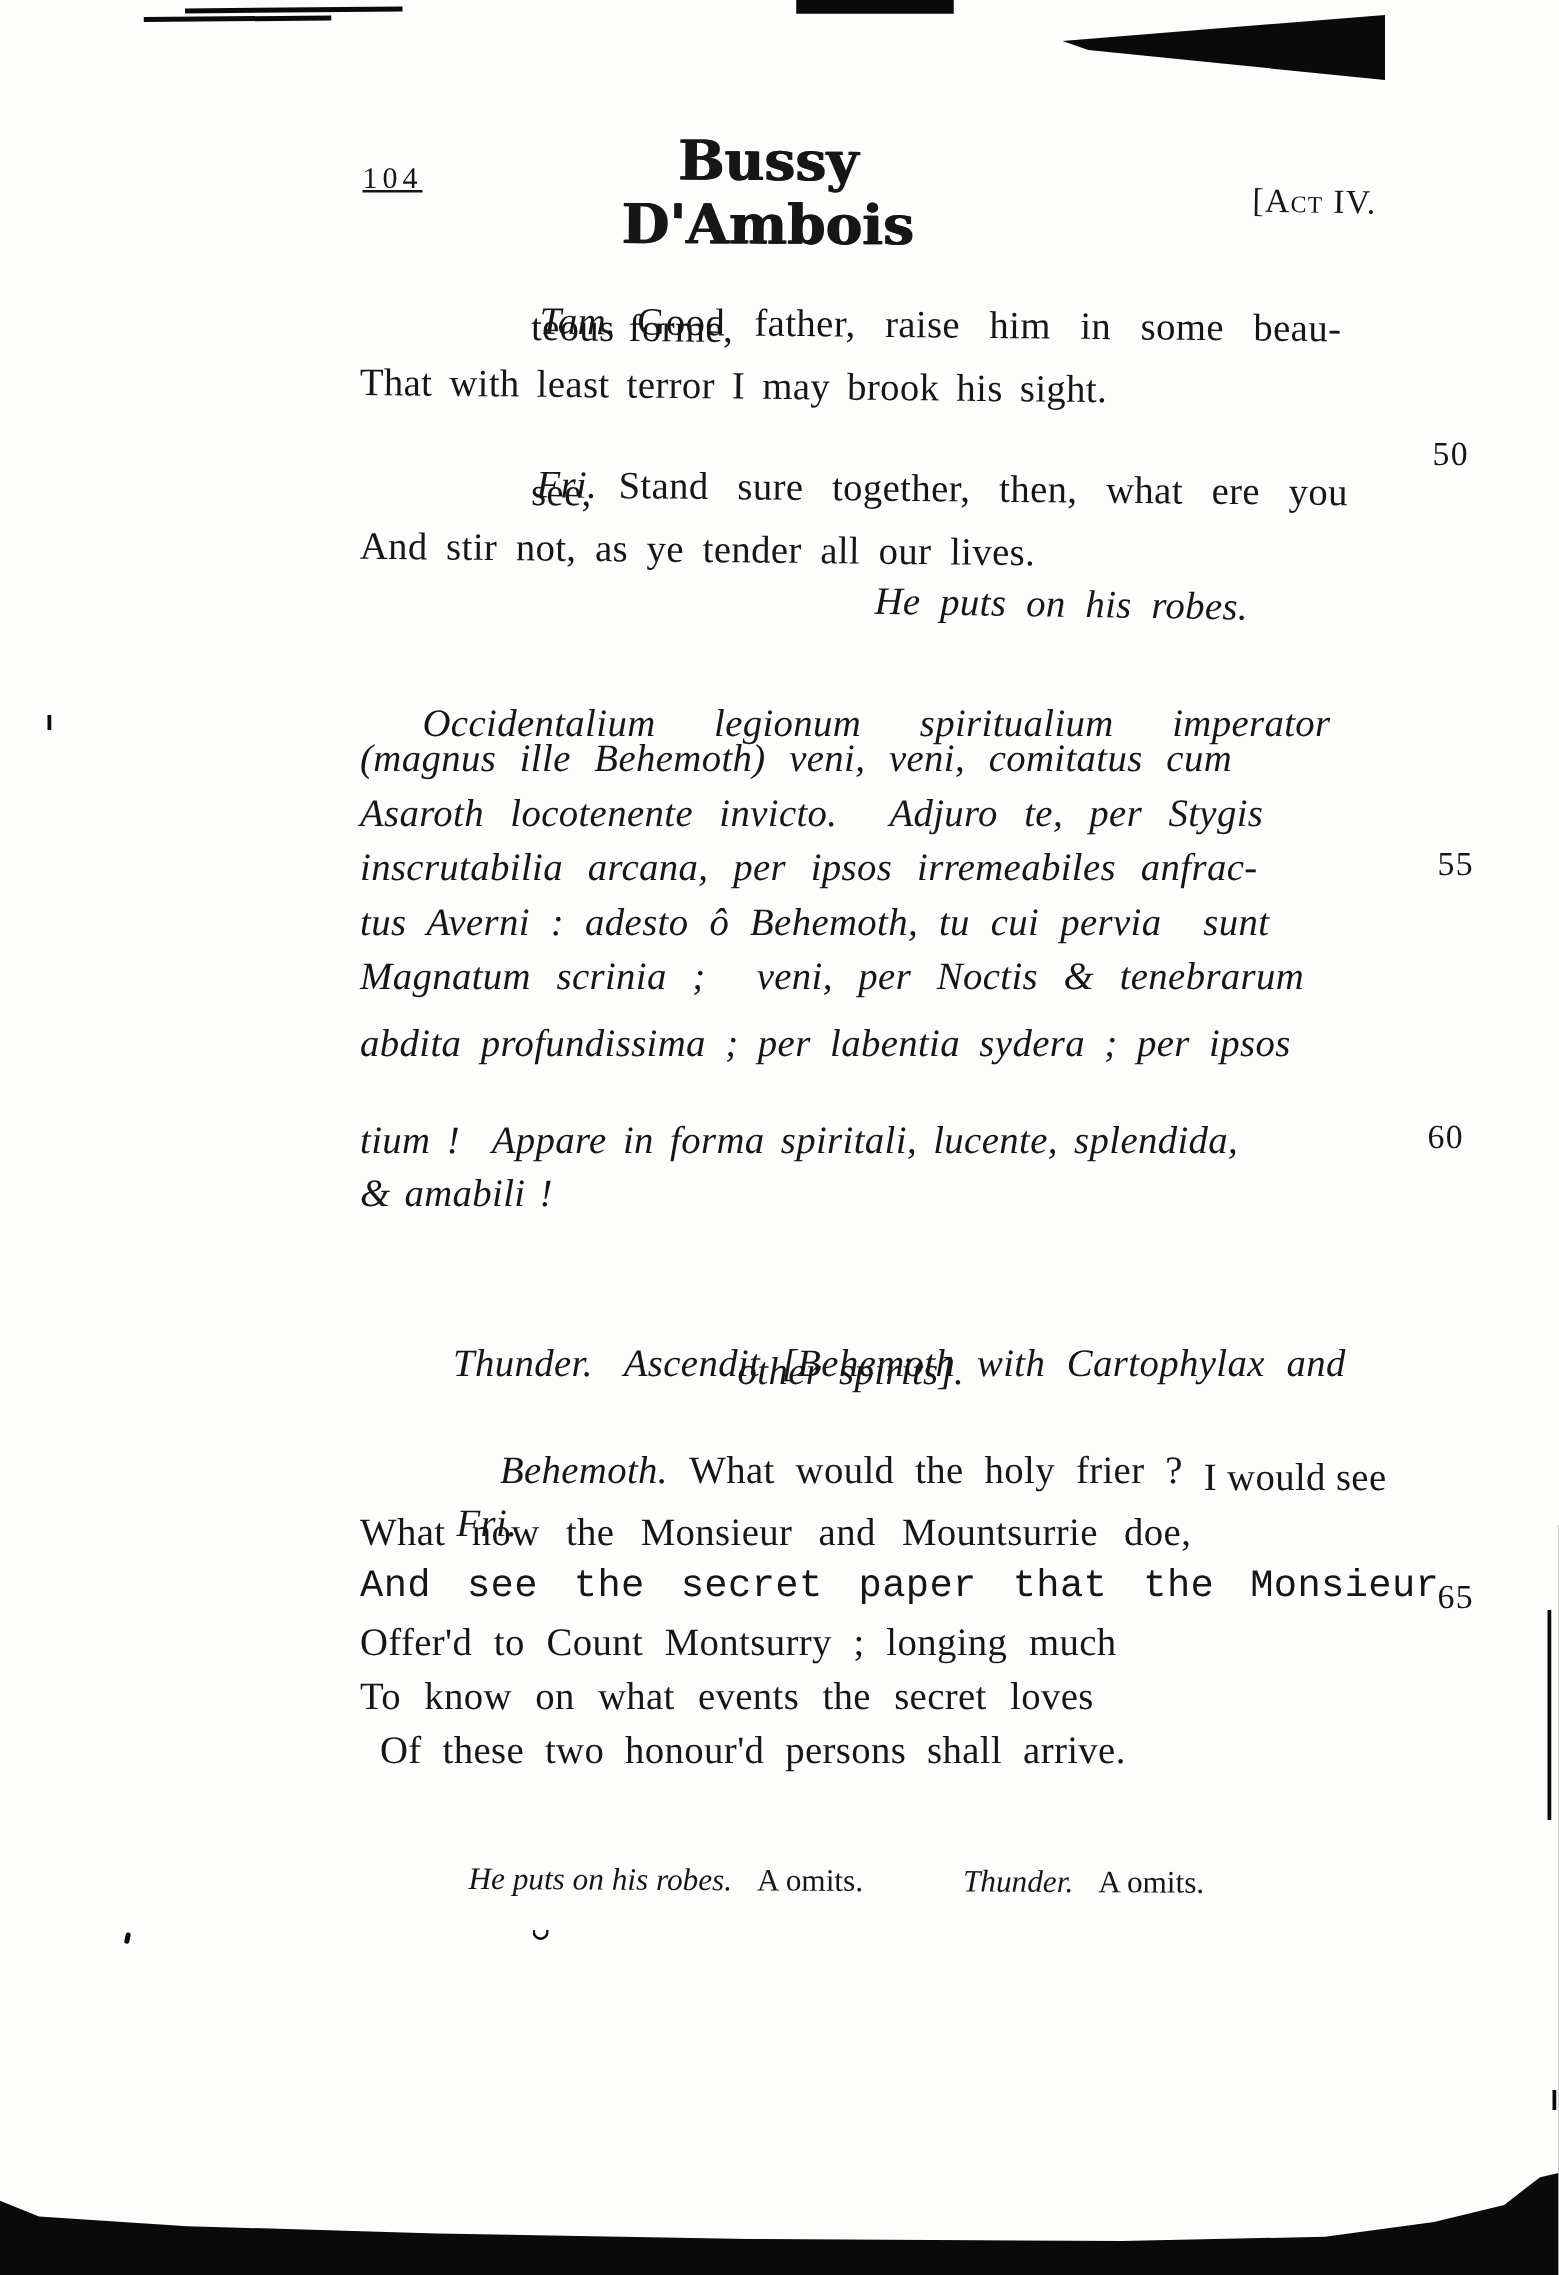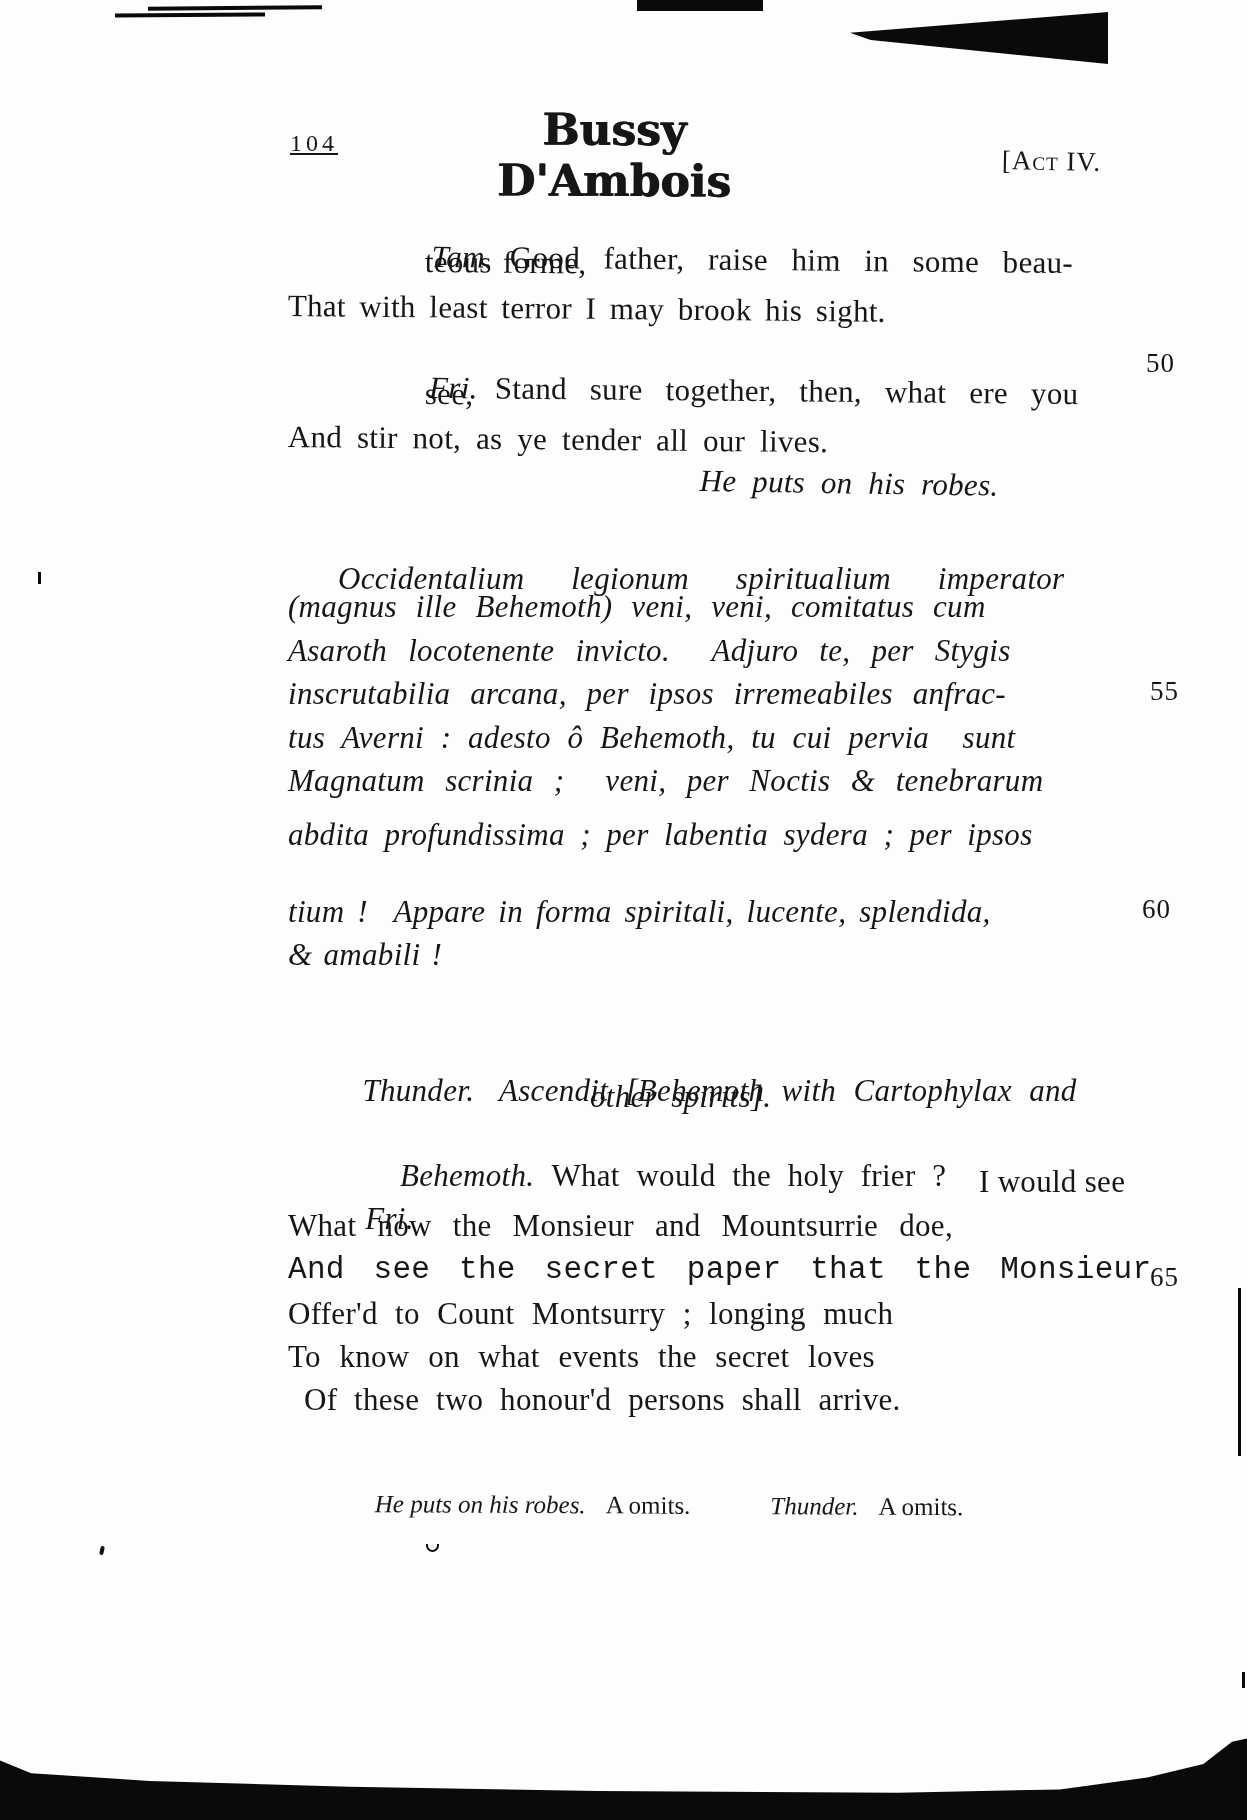--- a/index.html
+++ b/index.html
@@ -127,21 +127,21 @@
   <div class="ln" style="left:293px;top:1035px;word-spacing:0.3em;">
     <span class="it">Thunder.</span><span class="it fn-gap">Ascendit [Behemoth with Cartophylax and</span>
   </div>
   <div class="ln it" style="left:590px;top:1078px;word-spacing:0.2em;">other spirits].</div>
 
   <div class="ln" style="left:333px;top:1120px;word-spacing:0.28em;">
     <span class="speaker">Behemoth.</span><span class="spk-gap">What would the holy frier ?</span>
   </div>
   <div class="ln" style="left:333px;top:1163px;">
     <span class="speaker">Fri.</span>
-    <span style="position:absolute;left:630px;top:0;margin-left:16px;">I would see</span>
+    <span style="position:absolute;left:630px;top:0;">I would see</span>
   </div>
   <div class="ln" style="left:288px;top:1207px;word-spacing:0.42em;">What now the Monsieur and Mountsurrie doe,</div>
   <div class="ln" style="left:288px;top:1251px;word-spacing:0.32em;font-family:Liberation Mono, monospace;">And see the secret paper that the Monsieur</div>
   <div class="ln" style="left:288px;top:1295px;word-spacing:0.3em;">Offer'd to Count Montsurry ; longing much</div>
   <div class="ln" style="left:288px;top:1338px;word-spacing:0.34em;">To know on what events the secret loves</div>
   <div class="ln" style="left:304px;top:1381px;word-spacing:0.28em;">Of these two honour'd persons shall arrive.</div>
 
   <div class="footnote">
     <span class="it">He puts on his robes.</span><span class="fn-gap">A omits.</span><span class="it fn-bigap">Thunder.</span><span class="fn-gap">A omits.</span>
   </div>

